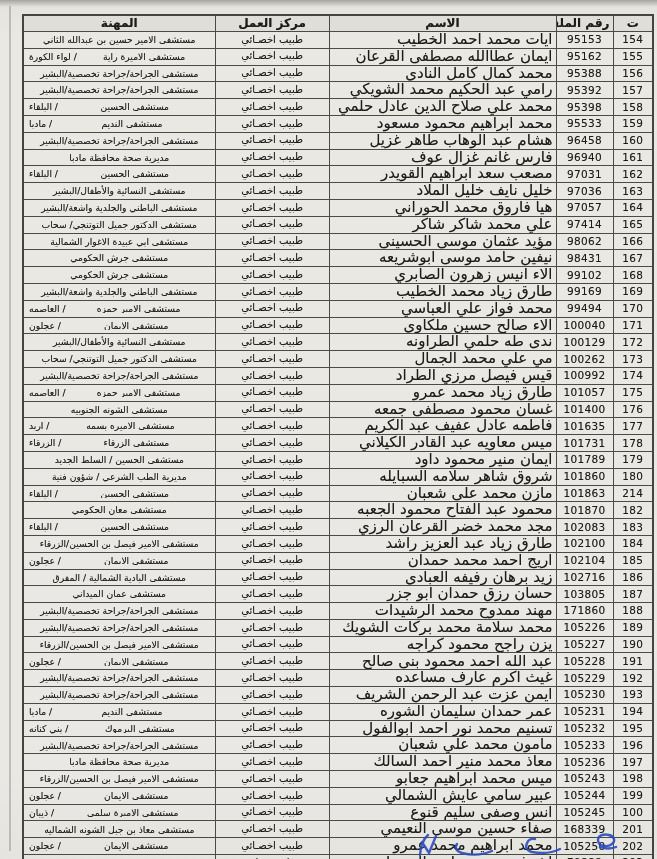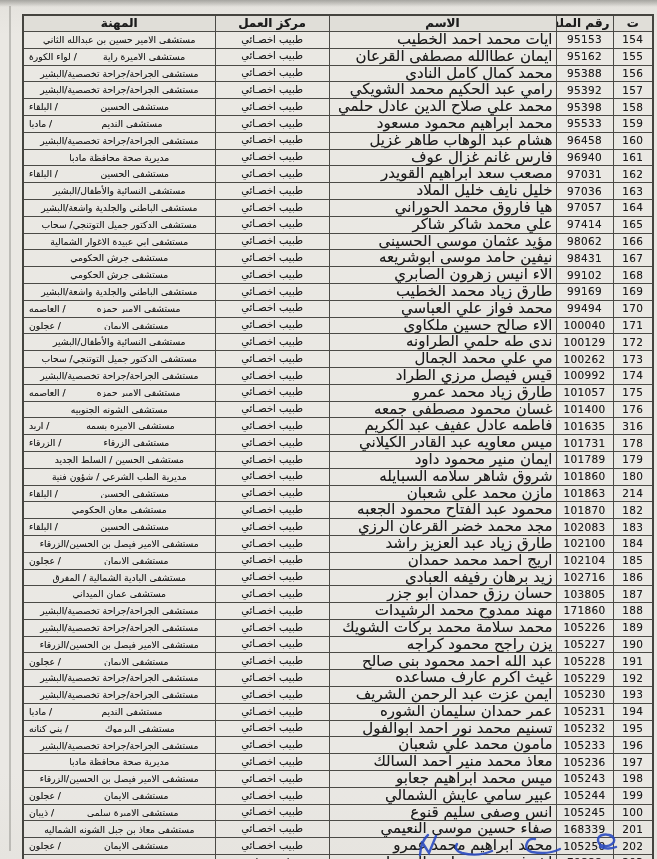--- a/index.html
+++ b/index.html
@@ -275,21 +275,21 @@
           </td>
         </tr>
         <tr>
           <td class="serial">176</td>
           <td class="file">101400</td>
           <td class="name">غسان محمود مصطفى جمعه</td>
           <td class="center">طبيب اخصـائي</td>
           <td class="job">مستشفى الشونه الجنوبيه</td>
         </tr>
         <tr>
-          <td class="serial">316</td>
+          <td class="serial">177</td>
           <td class="file">101635</td>
           <td class="name">فاطمه عادل عفيف عبد الكريم</td>
           <td class="center">طبيب اخصـائي</td>
           <td class="job">
             <span class="jobwrap">
               <span class="jobmain">مستشفى الاميره بسمه</span>
               <span class="jobregion">/ اربد</span>
             </span>
           </td>
         </tr>

